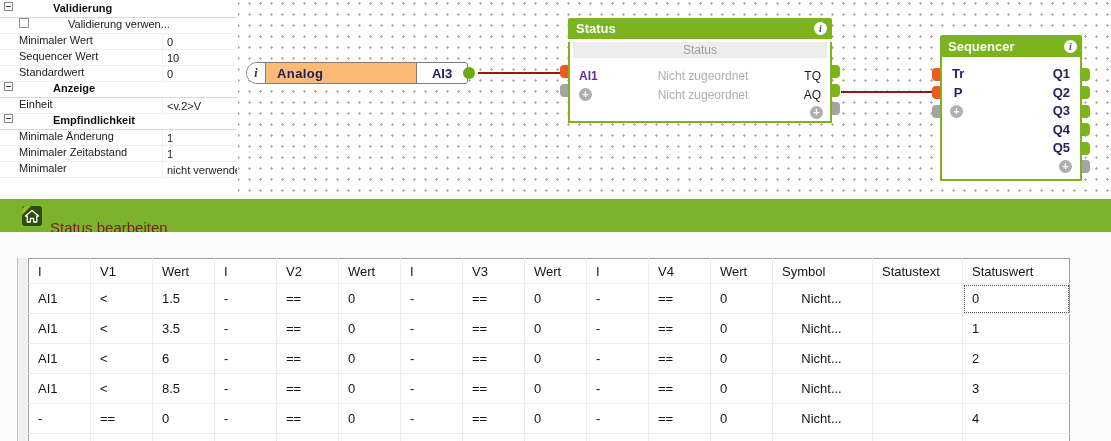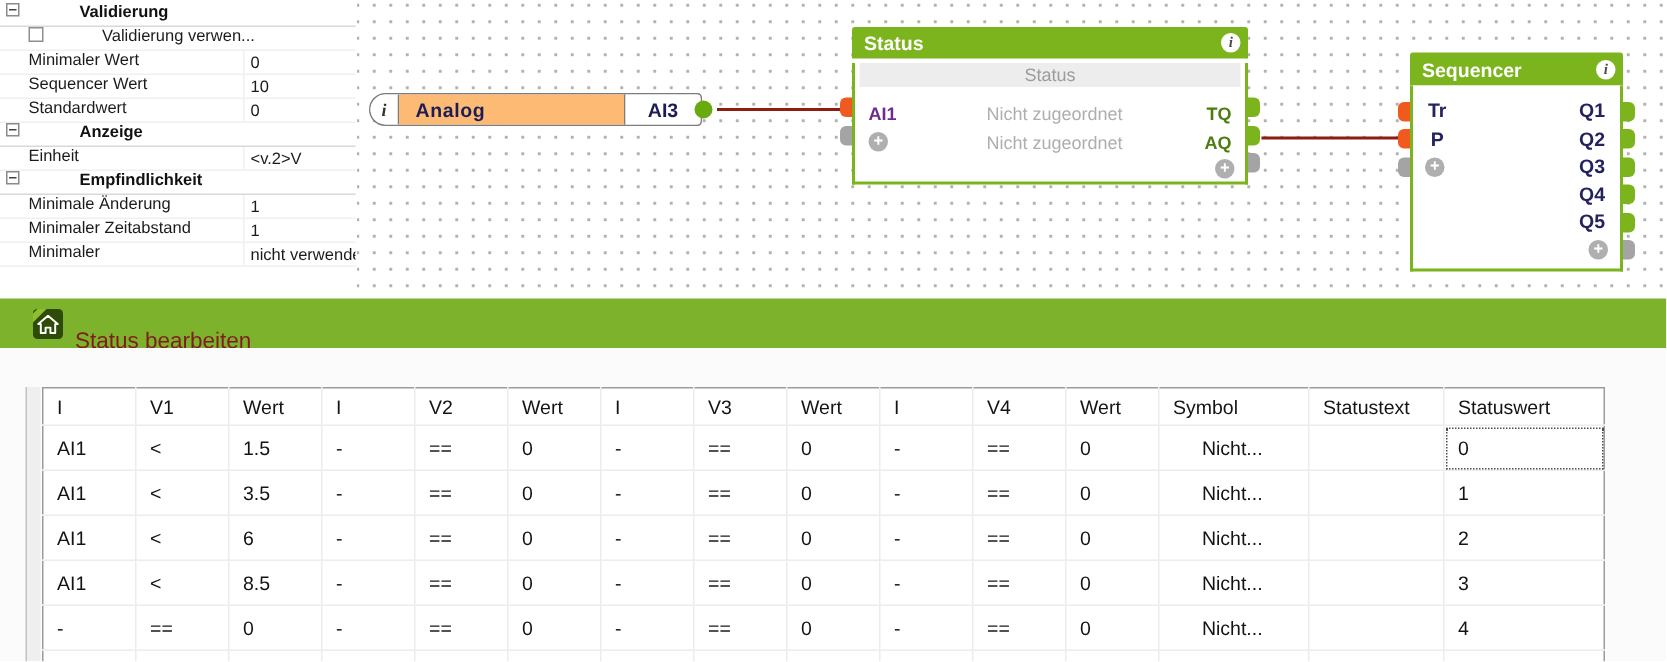--- a/index.html
+++ b/index.html
@@ -51,21 +51,21 @@
 
   .status-blk { left:330px; top:18px; width:264px; height:102px; }
   .status-blk .block-body { height:81px; }
   .sub-strip { margin:3px 3px 0; height:16px; background:#ededed; color:#9c9c9c;
     font-size:12px; line-height:16px; text-align:center; }
   .s-row { position:absolute; left:0; right:0; height:19px; display:flex; align-items:center;
     padding:0 9px; font-size:12px; }
   .s-row1 { top:24px; } .s-row2 { top:43px; }
   .in-slot { width:36px; flex:none; color:#6b2d8f; font-weight:bold; display:flex; align-items:center; }
   .center-label { flex:1; text-align:center; color:#aeaeae; }
-  .out-slot { width:30px; flex:none; text-align:right; color:#4d7c0f; font-weight:bold; }
+  .out-slot { width:30px; flex:none; text-align:right; color:#0f172a; font-weight:normal; }
   .plus { width:13px; height:13px; border-radius:50%; background:#afafaf; color:#fff;
     text-align:center; line-height:12px; font-size:11px; font-weight:bold; }
   .plus::before { content:"+"; }
   .plus-br { position:absolute; right:7px; top:64px; }
 
   .seq-blk { left:702px; top:35px; width:142px; height:146px; }
   .seq-blk .block-header { height:22px; }
   .seq-blk .block-body { height:124px; }
   .seq-col { position:absolute; top:8px; font-size:13px; font-weight:bold; color:#23235d; }
   .seq-in-col { left:10px; }

